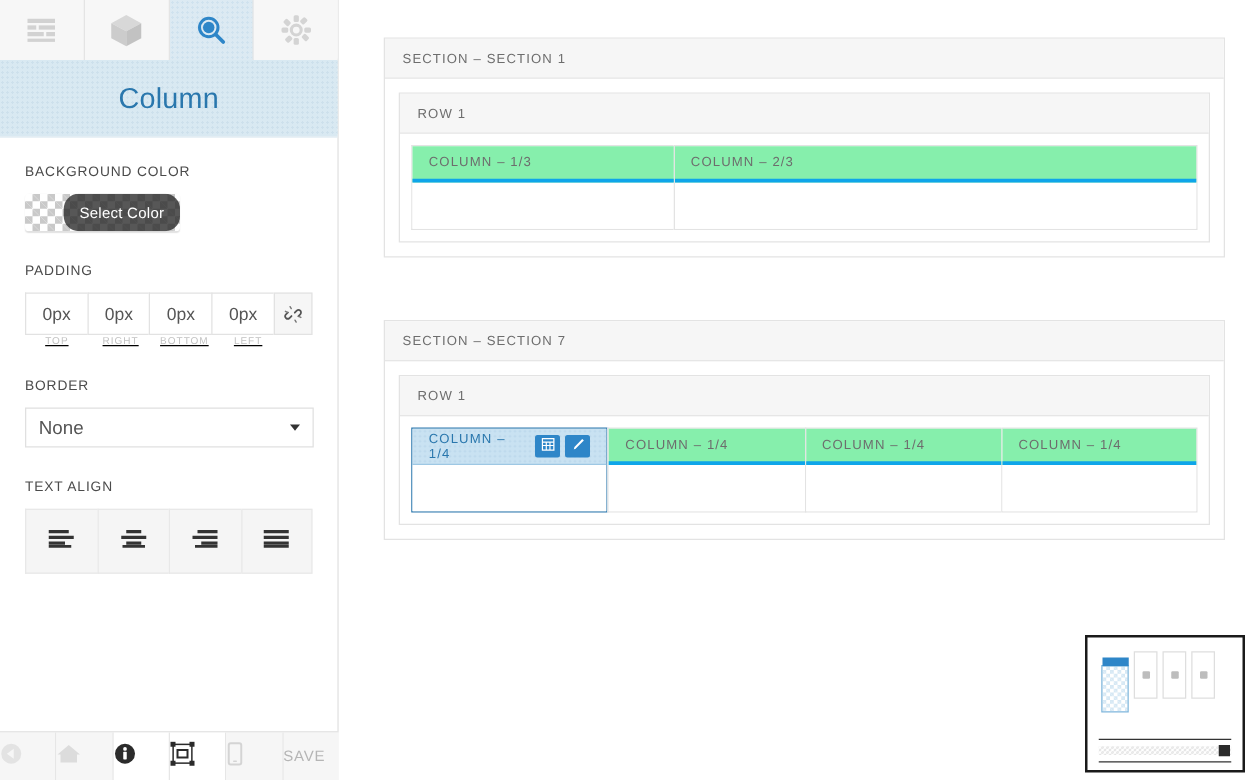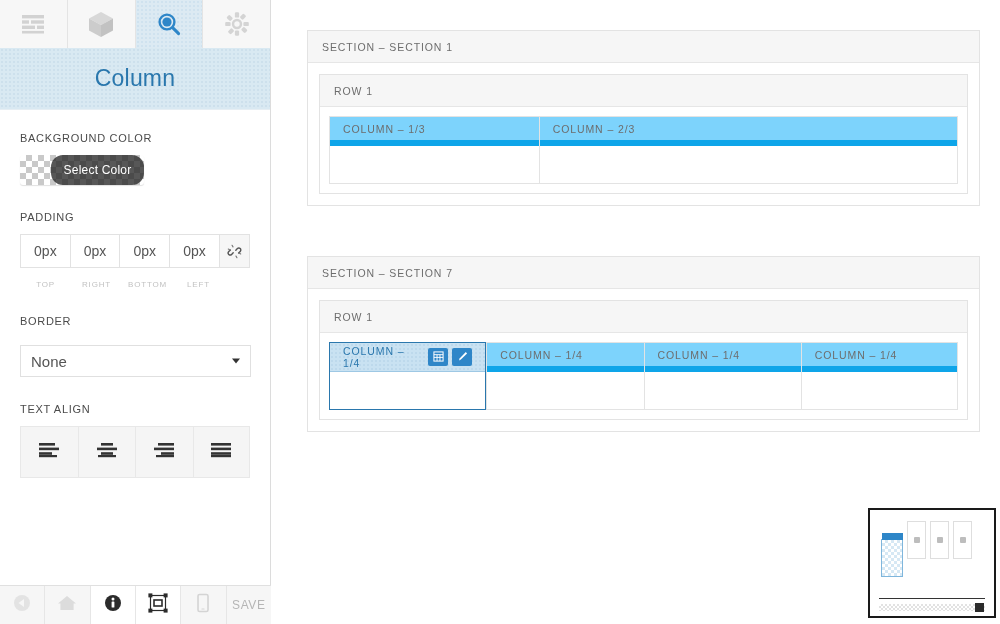--- a/index.html
+++ b/index.html
@@ -118,29 +118,29 @@
     font-size: 14px; color: #555; background: #fff;
     cursor: text;
   }
   .pad-link {
     width: 32px; height: 34px;
     border: 1px solid #e2e2e2;
     background: #f6f6f6;
     display: flex; align-items: center; justify-content: center;
     cursor: pointer;
   }
-  .pad-caps { display: flex; margin-top: 12px; }
+  .pad-caps { display: flex; margin-top: 0; text-decoration: underline; }
   .pad-caps div {
     width: 51px; text-align: center;
     font-size: 8px; color: #c2c2c2; letter-spacing: 0.8px;
   }
 
   
   .sel {
-    margin-top: 18px;
+    margin-top: 11px;
     width: 231px; height: 32px;
     border: 1px solid #e0e0e0; background: #fff;
     display: flex; align-items: center;
     padding: 0 10px; cursor: pointer; position: relative;
     font-size: 15px; color: #555;
   }
   .sel .caret {
     position: absolute; right: 10px; top: 50%;
     transform: translateY(-50%);
     width: 0; height: 0;
@@ -162,21 +162,21 @@
 
   
   .bottombar {
     position: absolute; bottom: 0; left: 0;
     width: 271px; height: 39px;
     display: flex; border-top: 1px solid #e0e0e0;
     background: #f6f6f6;
   }
   .bb-item {
     flex: 1 1 0; height: 38px;
-    display: flex; align-items: center; justify-content: center;
+    display: flex; align-items: center; 
     border-right: 1px solid #e6e6e6;
     background: #f6f6f6; cursor: pointer;
   }
   .bb-item.lite { background: #ffffff; }
   .bb-item:last-child { border-right: none; }
   .bb-item .savetxt { font-size: 12px; color: #b5b5b5; letter-spacing: 0.6px; }
 
   
   #canvas {
     flex: 1 1 auto; height: 624px;
@@ -208,22 +208,22 @@
     font-size: 10.5px; color: #6d6d6d; letter-spacing: 0.9px;
   }
   .row-body { padding: 9px; display: flex; }
   .col {
     border: 1px solid #e3e3e3;
     border-right: none;
     background: #fff;
   }
   .col:last-child { border-right: 1px solid #e3e3e3; }
   .col-head {
-    height: 29px; background: #7dd3fc;
-    border-bottom: 6px solid #0ea5e9;
+    height: 29px; background: #86efac;
+    border-bottom: 3px solid #0ea5e9;
     display: flex; align-items: center; padding: 0 13px;
     position: relative;
   }
   .col-head span.lbl {
     font-size: 10.5px; color: #6d6d6d; letter-spacing: 0.9px;
   }
   .col-content { height: 37px; background: #fff; }
 
   .col.selected {
     border: 1px solid #2a77ad;

